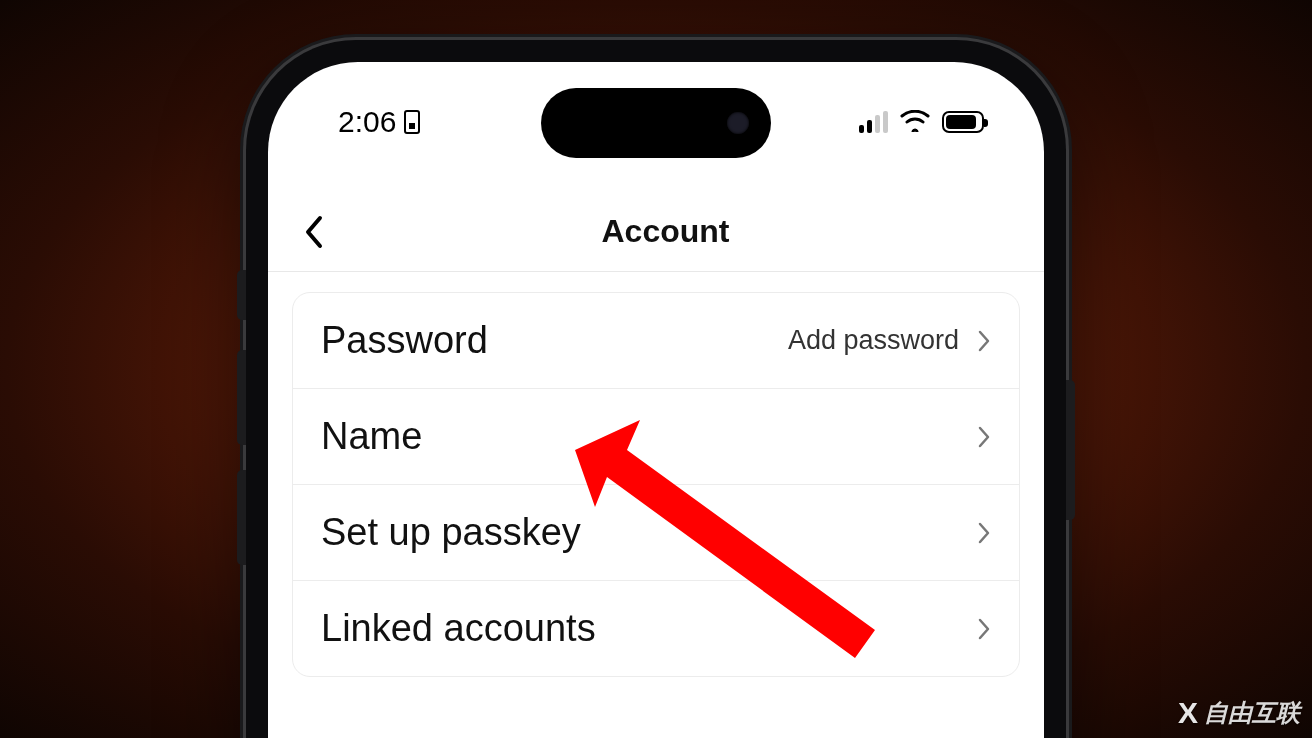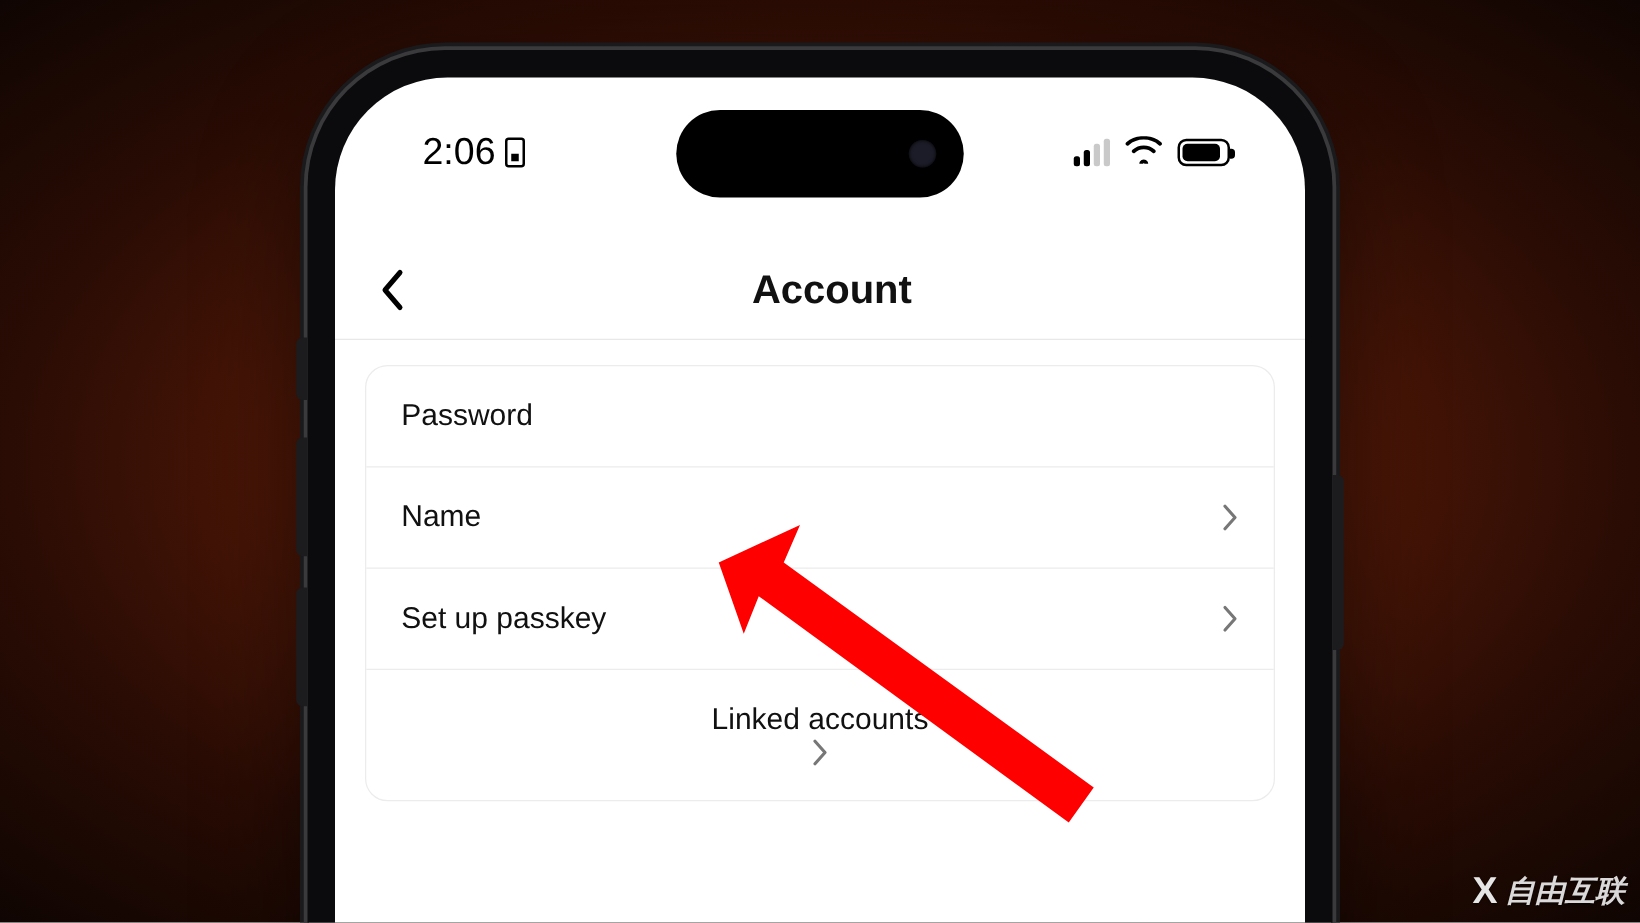--- a/index.html
+++ b/index.html
@@ -147,22 +147,22 @@
     border-radius:18px;
   }
   .row {
     display:flex;
     align-items:center;
     justify-content:space-between;
     padding:26px 28px;
     border-bottom:1px solid #ececec;
     cursor:pointer;
   }
-  .row:last-child { border-bottom:none;flex-direction:column; }
-  .row-label { font-size:24px; color:#111; }
+  .row:last-child { border-bottom:none; }
+  .row-label { font-size:38px; color:#111; }
   .row-right { display:flex; align-items:center; gap:18px; }
   .row-value { font-size:27px; color:#333; }
   .chev svg { width:14px; height:24px; display:block;}
   .chev path { stroke:#777; stroke-width:2.5; fill:none; stroke-linecap:round; stroke-linejoin:round;}
 
   
   .annot-arrow {
     position:absolute;
     pointer-events:none;
   }
@@ -227,20 +227,28 @@
           <path d="M17 3 L5 17 L17 31" stroke="#000" stroke-width="4" fill="none" stroke-linecap="round" stroke-linejoin="round"></path>
         </svg>
       </div>
       <div class="nav-title">Account</div>
     </div>
 
     <div class="content">
 
       <div class="row">
         <span class="row-label">Password</span>
+        <span class="row-right">
+          <span class="row-value">Add password</span>
+          <span class="chev">
+            <svg viewBox="0 0 14 24">
+                <path d="M3 3 L11 12 L3 21"></path>
+              </svg>
+          </span>
+        </span>
       </div>
 
       <div class="row">
         <span class="row-label">Name</span>
         <span class="row-right">
           <span class="chev">
             <svg viewBox="0 0 14 24">
                 <path d="M3 3 L11 12 L3 21"></path>
               </svg>
           </span>

